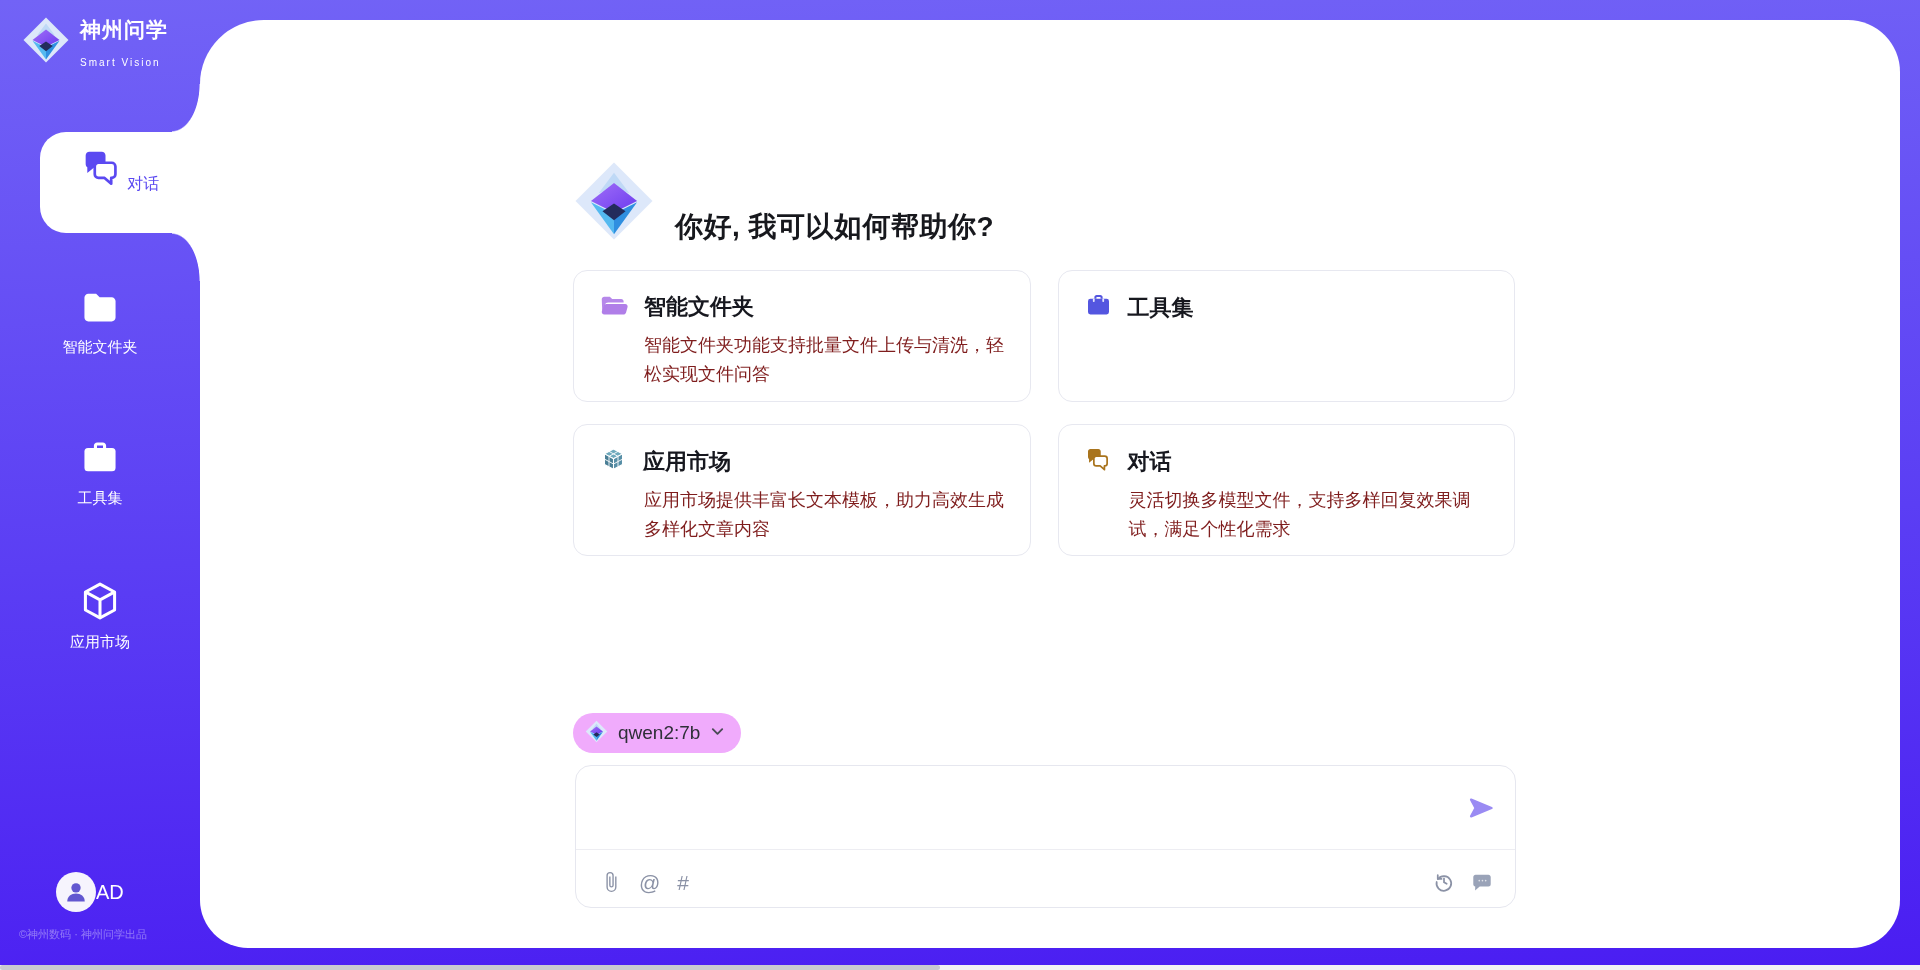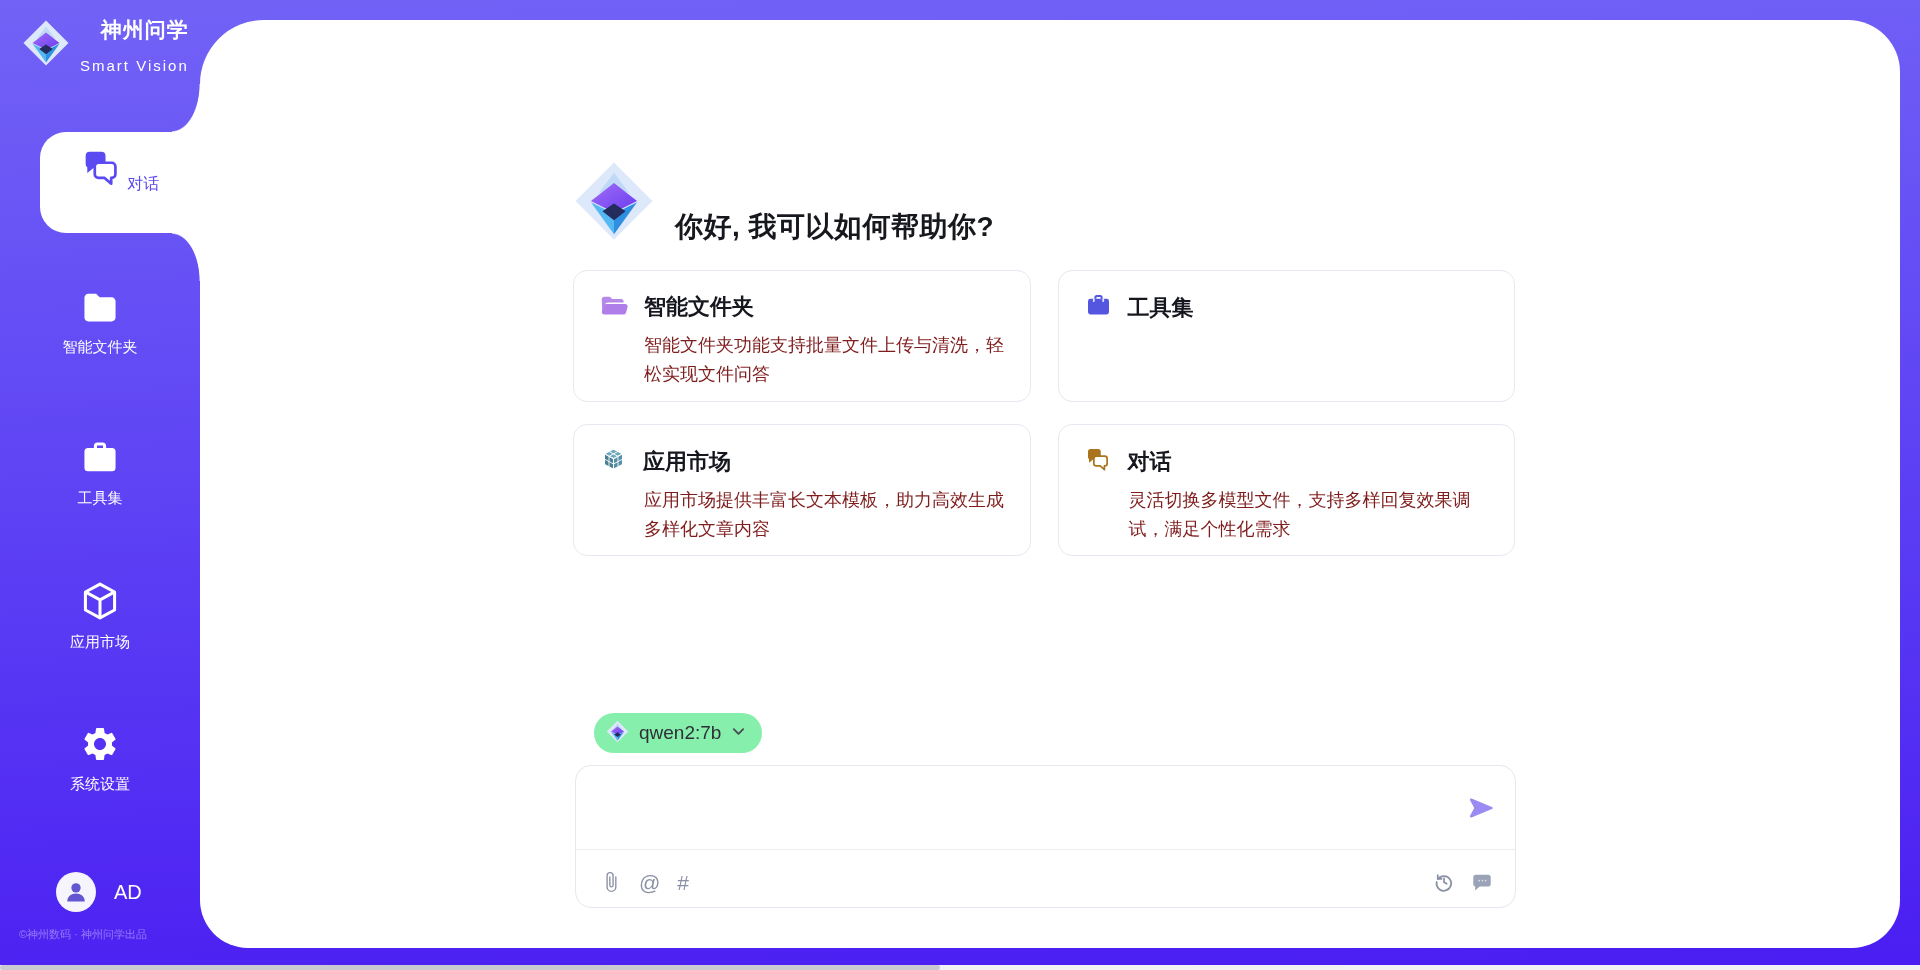--- a/index.html
+++ b/index.html
@@ -6,37 +6,37 @@
   html,body { width:1920px; height:970px; overflow:hidden; }
   body {
     font-family:"Liberation Sans","DejaVu Sans",sans-serif;
     background:linear-gradient(178deg,#7263f6 0%,#5b3ef4 55%,#4a1df2 100%);
     position:relative;
   }
   
   .sidebar { position:absolute; left:0; top:0; width:200px; height:970px; }
   .brand { position:absolute; left:22px; top:16px; display:flex; align-items:center; gap:10px; }
   .brand-text .brand-name { color:#fff; font-size:21px; font-weight:bold; letter-spacing:1px;text-align:right; }
-  .brand-text .brand-sub  { color:#fff; font-size:15px; letter-spacing:2px; margin-top:13px; }
+  .brand-text .brand-sub  { color:#fff; font-size:10px; letter-spacing:2px; margin-top:13px; }
 
   .nav-item { position:absolute; left:0; width:200px; text-align:center; color:#fff; cursor:pointer; }
   .nav-item .nav-icon { display:inline-block; }
   .nav-item .nav-label { display:block; font-size:15px; margin-top:7px; }
 
   .tab-active {
     position:absolute; left:40px; top:132px; width:160px; height:101px;
     background:#fff; border-radius:26px 0 0 26px; color:#5b49f1;
     text-align:center; padding-top:15px; cursor:pointer;
   }
   .tab-active .nav-label { color:#5b49f1; }
   .tab-active::before, .tab-active::after { content:""; position:absolute; right:0; width:28px; height:48px; }
   .tab-active::before { top:-48px;  background:radial-gradient(28px 48px at 0 0,   rgba(0,0,0,0) 0 97%, #fff 100%); }
   .tab-active::after  { bottom:-48px; background:radial-gradient(28px 48px at 0 100%, rgba(0,0,0,0) 0 97%, #fff 100%); }
 
-  .user-row { position:absolute; left:56px; top:872px; display:flex; align-items:center; gap:18px; cursor:pointer; }
+  .user-row { position:absolute; left:56px; top:872px; display:flex; align-items:center; cursor:pointer; }
   .avatar { width:40px; height:40px; border-radius:50%; background:#f6f4fd; display:flex; align-items:center; justify-content:center; }
   .user-name { color:#fff; font-size:20px; }
   .copyright { position:absolute; left:12px; top:927px; width:188px; color:rgba(255,255,255,.38); font-size:11px;margin-left:7px; }
 
   
   .panel {
     position:absolute; left:200px; top:20px; right:20px; bottom:22px;
     background:#fff; border-radius:64px 52px 48px 48px;
   }
   .greeting { position:absolute; left:373px; top:140px; display:flex; align-items:flex-end; gap:20px; }
@@ -44,22 +44,22 @@
 
   .cards { position:absolute; left:373px; top:250px; width:942px;
            display:grid; grid-template-columns:1fr 1fr; column-gap:27px; row-gap:22px; }
   .card { border:1px solid #e7e8f0; border-radius:14px; background:#fff; height:132px;
           padding:21px 18px 0 26px; cursor:pointer; }
   .card-head { display:flex; align-items:center; gap:16px; }
   .card-title { font-size:22px; font-weight:bold; color:#17181f; }
   .card-desc { margin:9px 0 0 44px; font-size:18px; color:#7f1d1d; line-height:1.62; }
 
   
-  .model-pill { position:absolute; left:394px; top:693px; height:40px; display:inline-flex;
-                align-items:center; gap:10px; padding:0 16px 0 12px; background:#86efac;
+  .model-pill { position:absolute; left:373px; top:693px; height:40px; display:inline-flex;
+                align-items:center; gap:10px; padding:0 16px 0 12px; background:#f0abfc;
                 border-radius:20px; cursor:pointer; }
   .model-label { font-size:19px; color:#2e2f38; }
 
   .composer { position:absolute; left:375px; top:745px; width:941px; height:143px;
               border:1px solid #e6e7ef; border-radius:16px; background:#fff; }
   .composer textarea {
     position:absolute; left:24px; top:14px; width:820px; height:62px; border:none; outline:none;
     resize:none; font-family:inherit; font-size:19px; color:#33343c; background:transparent;
   }
   .composer textarea::placeholder { color:#a9adc0; }
@@ -185,27 +185,20 @@
   </div>
 
   <div class="nav-item" style="top:580px">
     <span class="nav-icon" style="color:#fff">
       <svg width="42" height="42">
           <use href="#cubeOutline"></use>
         </svg></span>
     <span class="nav-label">应用市场</span>
   </div>
 
-  <div class="nav-item" style="top:724px">
-    <span class="nav-icon" style="color:#fff">
-      <svg width="40" height="40">
-          <use href="#gear"></use>
-        </svg></span>
-    <span class="nav-label">系统设置</span>
-  </div>
 
   <div class="user-row">
     <span class="avatar">
       <svg width="30" height="30">
           <use href="#person"></use>
         </svg>
       </span>
     <span class="user-name">AD</span>
   </div>
 

